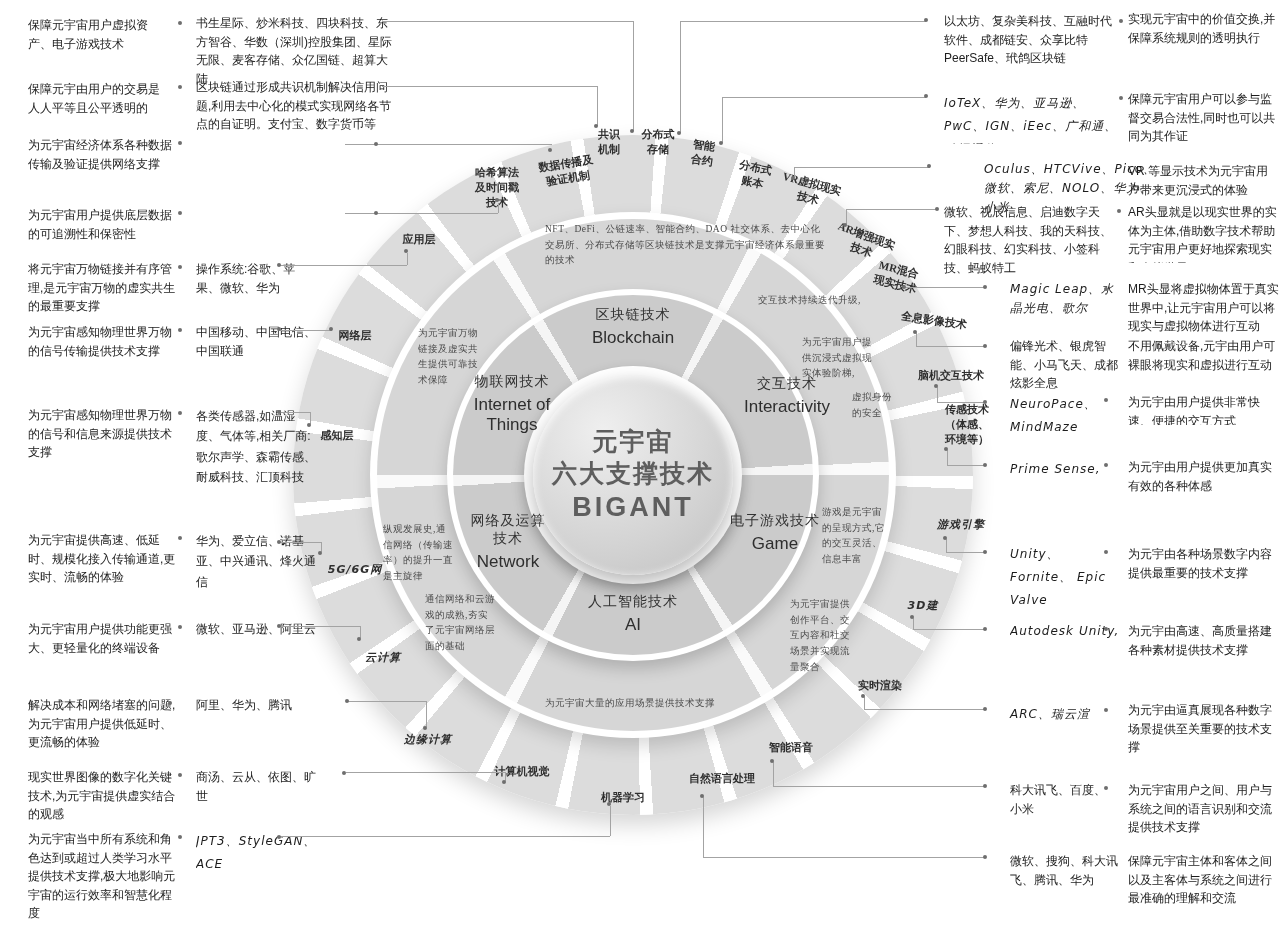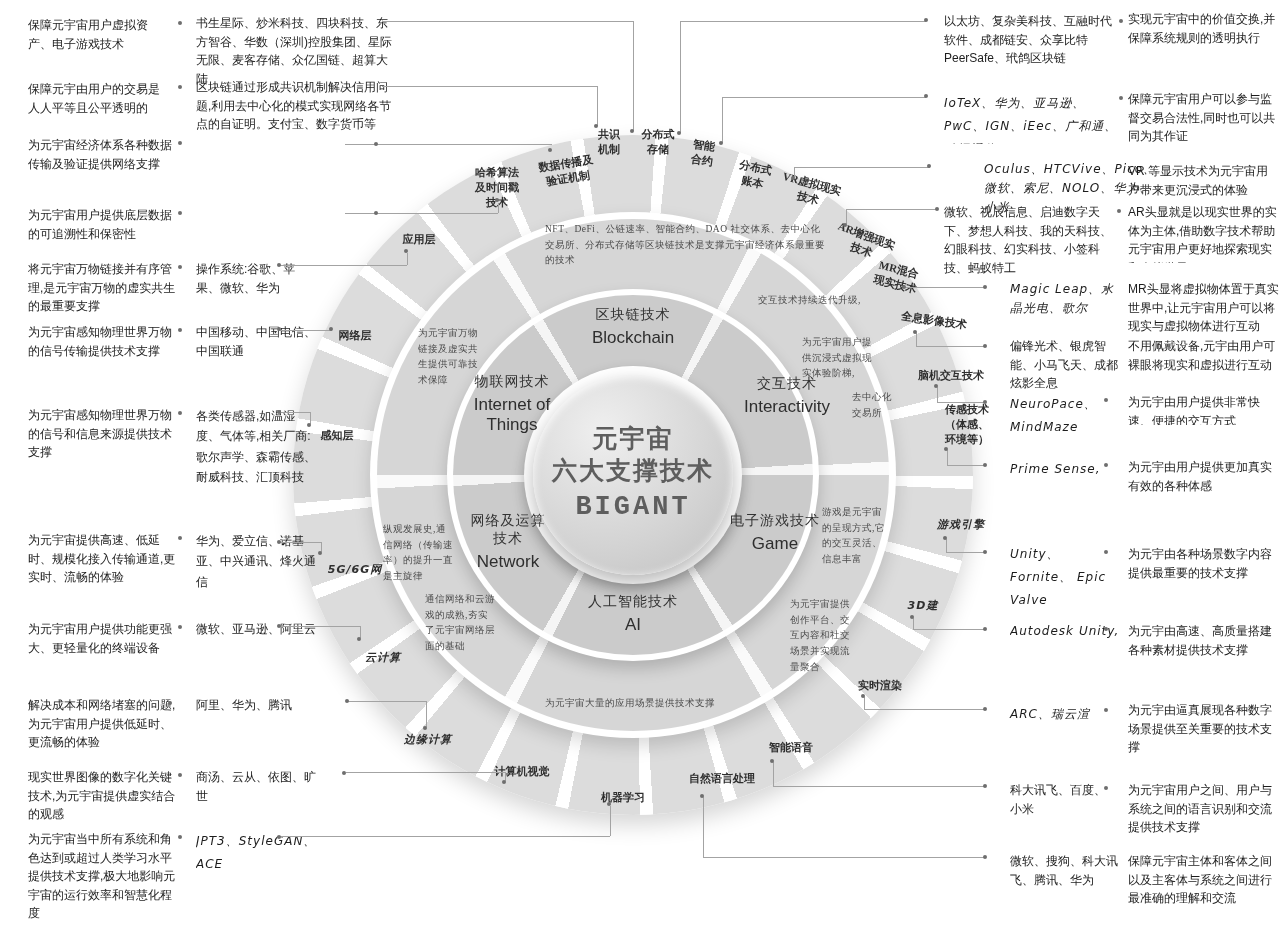--- a/index.html
+++ b/index.html
@@ -17,21 +17,21 @@
   .gap2{left:447px;top:289px;width:372px;height:372px;background:#fff;
     box-shadow:0 8px 16px rgba(0,0,0,.18);}
   .ring-inner{left:453px;top:295px;width:360px;height:360px;
     background:repeating-conic-gradient(from 30deg,#cbcbcb 0deg 56.5deg,#f5f5f5 56.5deg 60deg);}
   .gap3{left:524px;top:366px;width:218px;height:218px;background:#fff;
     box-shadow:0 6px 14px rgba(0,0,0,.2);}
   .center-circle{left:533px;top:375px;width:200px;height:200px;
     background:radial-gradient(circle at 35% 28%,#efefef,#d2d2d2 62%,#bfbfbf);
     box-shadow:inset 0 2px 8px rgba(255,255,255,.9),0 8px 18px rgba(0,0,0,.28);
     display:flex;flex-direction:column;align-items:center;justify-content:center;}
-  .center-circle .t{font-weight:bold;color:#5e5e5e;font-size:25px;letter-spacing:2px;line-height:1.3;text-align:center;font-family:Liberation Mono, monospace;}
+  .center-circle .t{font-weight:bold;color:#5e5e5e;font-size:25px;letter-spacing:2px;line-height:1.3;text-align:center;}
   .center-circle .t.en{font-size:27px;letter-spacing:3px;}
   .sector{position:absolute;text-align:center;color:#333;}
   .sector .zh{display:block;font-size:14px;letter-spacing:1px;}
   .sector .en{display:block;font-size:17px;color:#2e2e2e;margin-top:4px;}
   .note{position:absolute;font-family:"Liberation Serif",serif;font-size:9.5px;
         color:#4a4a4a;line-height:1.65;letter-spacing:.5px;}
   .olabel{position:absolute;font-family:"Liberation Serif",serif;font-size:11px;font-weight:600;
         color:#2f2f2f;text-align:center;white-space:pre-line;line-height:1.35;}
   .txt{position:absolute;font-size:12px;line-height:1.55;color:#1d1d1d;}
   .clip{overflow:hidden;}
@@ -79,21 +79,21 @@
     <span class="en">Network</span>
   </div>
   <div class="sector" style="left:462px;top:373px;width:100px">
     <span class="zh">物联网技术</span>
     <span class="en">Internet of Things</span>
   </div>
 
   <div class="note" style="left:545px;top:222px;width:280px">NFT、DeFi、公链速率、智能合约、DAO 社交体系、去中心化交易所、分布式存储等区块链技术是支撑元宇宙经济体系最重要的技术</div>
   <div class="note" style="left:758px;top:293px;width:110px">交互技术持续迭代升级,</div>
   <div class="note" style="left:802px;top:335px;width:78px">为元宇宙用户提供沉浸式虚拟现实体验阶梯,</div>
-  <div class="note" style="left:852px;top:390px;width:46px">去中心化交易所</div>
+  <div class="note" style="left:852px;top:390px;width:46px">虚拟身份的安全</div>
   <div class="note" style="left:822px;top:505px;width:68px">游戏是元宇宙的呈现方式,它的交互灵活、信息丰富</div>
   <div class="note" style="left:790px;top:597px;width:68px">为元宇宙提供创作平台、交互内容和社交场景并实现流量聚合</div>
   <div class="note" style="left:545px;top:696px;width:350px">为元宇宙大量的应用场景提供技术支撑</div>
   <div class="note" style="left:383px;top:522px;width:72px">纵观发展史,通信网络（传输速率）的提升一直是主旋律</div>
   <div class="note" style="left:425px;top:592px;width:72px">通信网络和云游戏的成熟,夯实了元宇宙网络层面的基础</div>
   <div class="note" style="left:418px;top:326px;width:62px">为元宇宙万物链接及虚实共生提供可靠技术保障</div>
 
   <div class="olabel" style="left:462px;top:165px;width:70px">哈希算法
 及时间戳
 技术</div>

